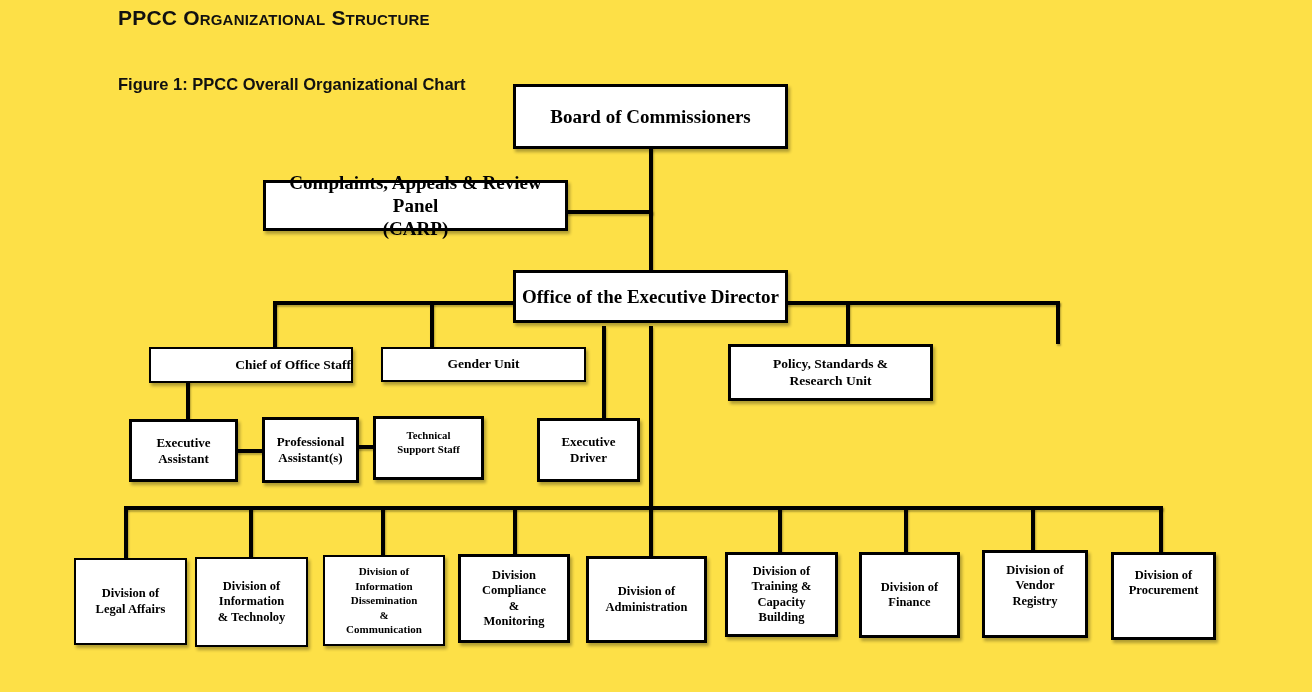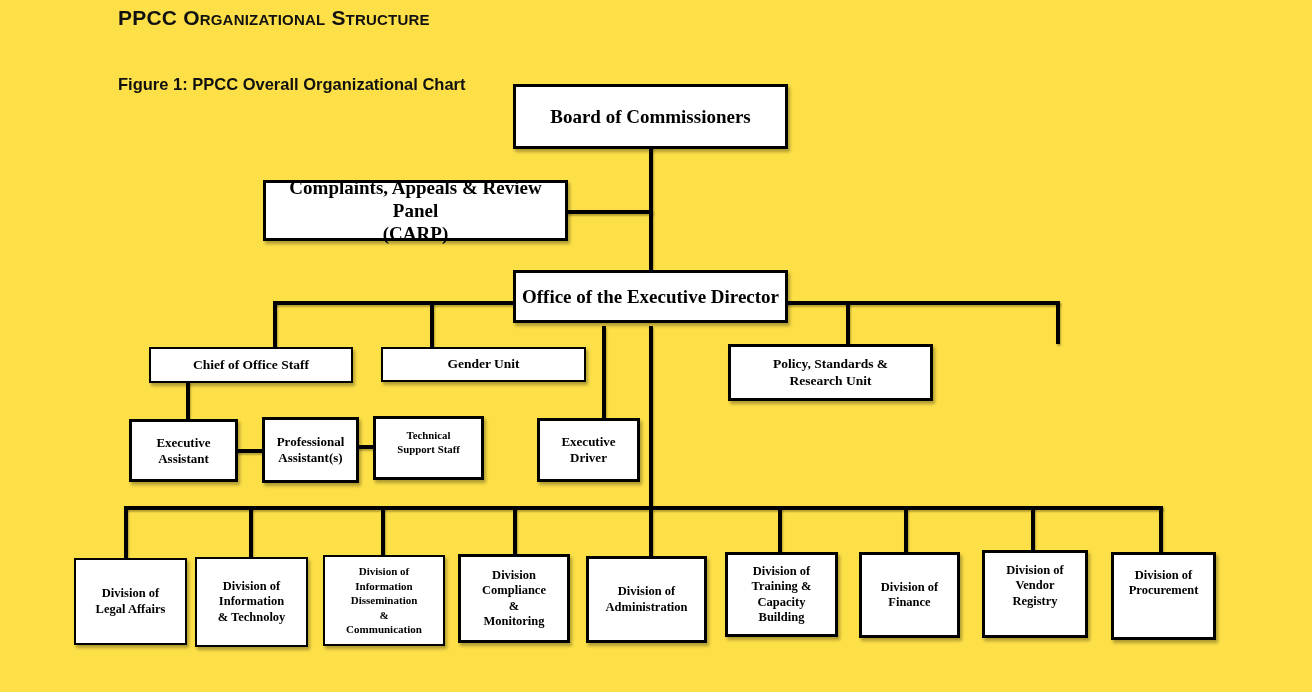--- a/index.html
+++ b/index.html
@@ -97,30 +97,30 @@
   <div class="line" style="left:513px; top:506px; width:4px; height:48px;"></div>
   <div class="line" style="left:778px; top:506px; width:4px; height:46px;"></div>
   <div class="line" style="left:904px; top:506px; width:4px; height:46px;"></div>
   <div class="line" style="left:1031px; top:506px; width:4px; height:44px;"></div>
   <div class="line" style="left:1159px; top:506px; width:4px; height:46px;"></div>
 
   <div class="node fs-big" style="left:513px; top:84px; width:275px; height:65px;">
     <span class="label">Board of Commissioners</span>
   </div>
 
-  <div class="node fs-big" style="left:263px; top:180px; width:305px; height:61px;">
+  <div class="node fs-big" style="left:263px; top:180px; width:305px; height:51px;">
     <span class="label">Complaints, Appeals &amp; Review Panel
 (CARP)</span>
   </div>
 
   <div class="node fs-big" style="left:513px; top:270px; width:275px; height:53px;">
     <span class="label">Office of the Executive Director</span>
   </div>
 
-  <div class="node thin fs-mid" style="left:149px; top:347px; width:204px; height:36px;">
+  <div class="node thin fs-mid" style="left:149px; top:347px; width:204px; height:36px;justify-content:flex-end;">
     <span class="label">Chief of Office Staff</span>
   </div>
 
   <div class="node thin fs-mid" style="left:381px; top:347px; width:205px; height:35px;">
     <span class="label">Gender Unit</span>
   </div>
 
   <div class="node fs-mid" style="left:728px; top:344px; width:205px; height:57px;">
     <span class="label">Policy, Standards &amp;
 Research Unit</span>

